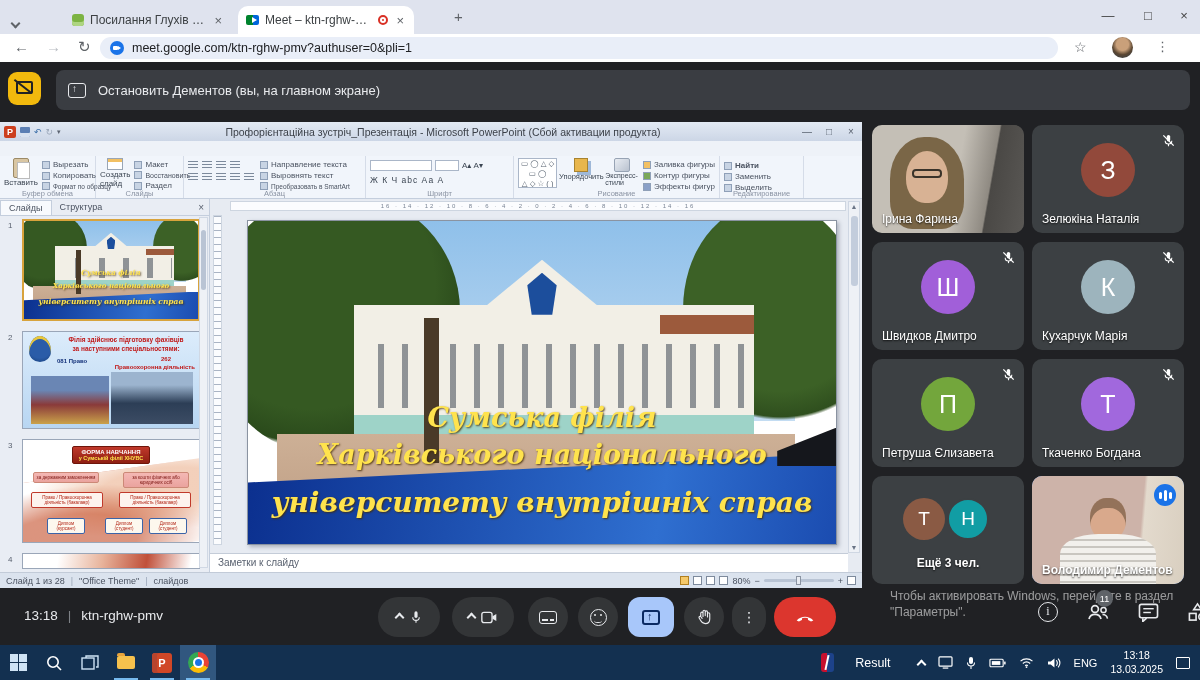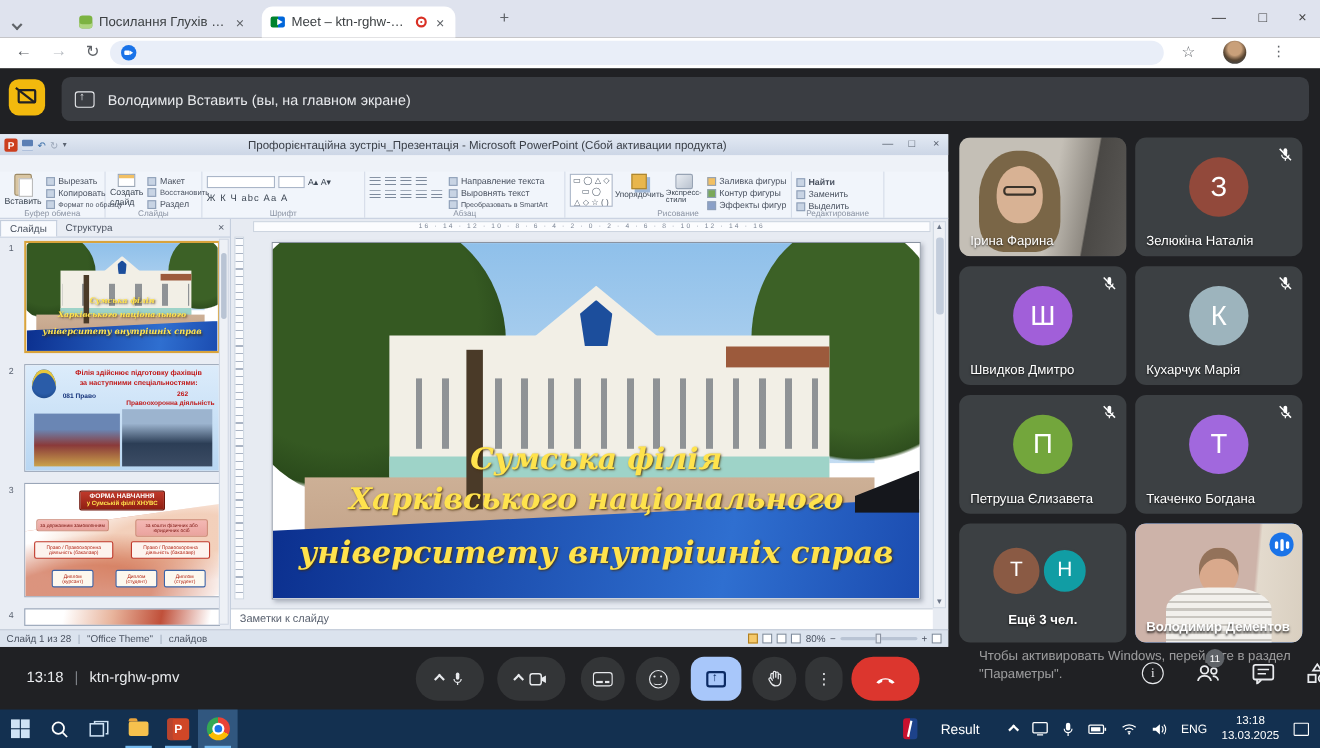--- a/index.html
+++ b/index.html
@@ -251,32 +251,33 @@
     <span class="wbtn" style="left:1136px;">□</span>
     <span class="wbtn" style="left:1172px;">×</span>
   </div>
 
   <div class="a urlrow">
     <span class="navbtn" style="left:14px;">←</span>
     <span class="navbtn" style="left:46px;color:#b8bcc2;">→</span>
     <span class="navbtn" style="left:78px;">↻</span>
     <div class="urlpill">
       <span class="urlic"></span>
+      <span class="urltext">meet.google.com/ktn-rghw-pmv?authuser=0&amp;pli=1</span>
     </div>
     <span class="a" style="left:1074px;top:5px;font-size:14px;color:#5f6368;">☆</span>
     <span class="avatar-chip"></span>
     <span class="a" style="left:1156px;top:5px;font-size:13px;color:#5f6368;">⋮</span>
   </div>
 
   <div class="a jamicon">
       <span class="jamglyph"></span>
     </div>
   <div class="a banner">
     <span class="presentic"></span>
-    <span class="bannertext">Володимир Вставить (вы, на главном экране)</span>
+    <span class="bannertext">Остановить Дементов (вы, на главном экране)</span>
   </div>
 
   <div class="a ppt">
     <div class="ppt-title">
       <span class="qat">
         <span class="pptlogo">P</span>
         <span class="floppy"></span>
         <span style="color:#3a6ea8;font-size:9px;">↶</span>
         <span style="color:#9aa6b8;font-size:9px;">↻</span>
         <span style="color:#5a6270;font-size:7px;">▾</span>
@@ -323,60 +324,60 @@
               <span class="mic-ic"></span>
               <span style="font-size:7px;">Восстановить</span>
             </span>
           <span class="r">
               <span class="mic-ic"></span>
               <span>Раздел</span>
             </span>
         </span>
         <span class="rgl">Слайды</span>
       </div>
+      <div class="rgroup" style="width:182px;display:flex;gap:6px;">
+        <span style="display:flex;flex-direction:column;gap:4px;padding-top:3px;">
+          <span style="display:flex;gap:4px;">
+              <span class="mini-lines"></span>
+              <span class="mini-lines"></span>
+              <span class="mini-lines"></span>
+              <span class="mini-lines"></span>
+            </span>
+          <span style="display:flex;gap:4px;">
+              <span class="mini-lines"></span>
+              <span class="mini-lines"></span>
+              <span class="mini-lines"></span>
+              <span class="mini-lines"></span>
+              <span class="mini-lines"></span>
+            </span>
+        </span>
+        <span class="smallrows">
+          <span class="r">
+              <span class="mic-ic"></span>
+              <span>Направление текста</span>
+            </span>
+          <span class="r">
+              <span class="mic-ic"></span>
+              <span>Выровнять текст</span>
+            </span>
+          <span class="r">
+              <span class="mic-ic"></span>
+              <span style="font-size:6.5px;">Преобразовать в SmartArt</span>
+            </span>
+        </span>
+        <span class="rgl">Абзац</span>
+      </div>
       <div class="rgroup" style="width:148px;">
         <div style="display:flex;gap:3px;align-items:center;padding-top:2px;">
           <span class="fontbox"></span>
           <span class="sizebox"></span>
           <span style="font-size:8px;color:#3c4653;">А▴ А▾</span>
         </div>
         <div class="fbtns" style="padding-top:4px;">Ж К Ч abc Аа А</div>
         <span class="rgl">Шрифт</span>
-      </div>
-      <div class="rgroup" style="width:182px;display:flex;gap:6px;">
-        <span style="display:flex;flex-direction:column;gap:4px;padding-top:3px;">
-          <span style="display:flex;gap:4px;">
-              <span class="mini-lines"></span>
-              <span class="mini-lines"></span>
-              <span class="mini-lines"></span>
-              <span class="mini-lines"></span>
-            </span>
-          <span style="display:flex;gap:4px;">
-              <span class="mini-lines"></span>
-              <span class="mini-lines"></span>
-              <span class="mini-lines"></span>
-              <span class="mini-lines"></span>
-              <span class="mini-lines"></span>
-            </span>
-        </span>
-        <span class="smallrows">
-          <span class="r">
-              <span class="mic-ic"></span>
-              <span>Направление текста</span>
-            </span>
-          <span class="r">
-              <span class="mic-ic"></span>
-              <span>Выровнять текст</span>
-            </span>
-          <span class="r">
-              <span class="mic-ic"></span>
-              <span style="font-size:6.5px;">Преобразовать в SmartArt</span>
-            </span>
-        </span>
-        <span class="rgl">Абзац</span>
       </div>
       <div class="rgroup" style="width:206px;display:flex;gap:5px;">
         <span class="shapesbox">
           <span>▭ ◯ △ ◇ ▭ ◯</span><br>
           <span>△ ◇ ☆ ( ) ~</span>
         </span>
         <span class="bigbtn" style="width:38px;font-size:7.5px;">
             <span class="arrange-ic"></span>
             <span>Упорядочить</span>
           </span>

